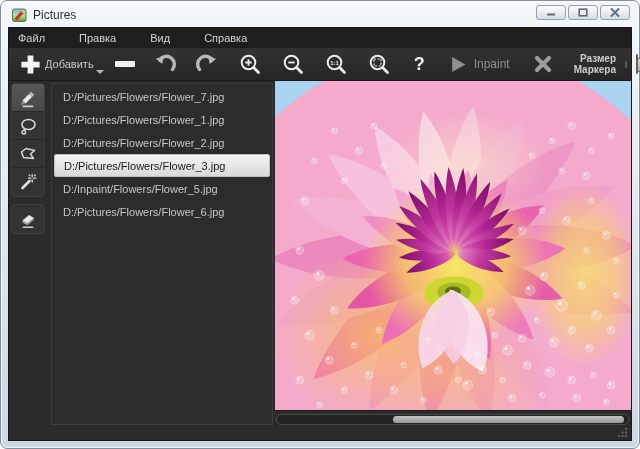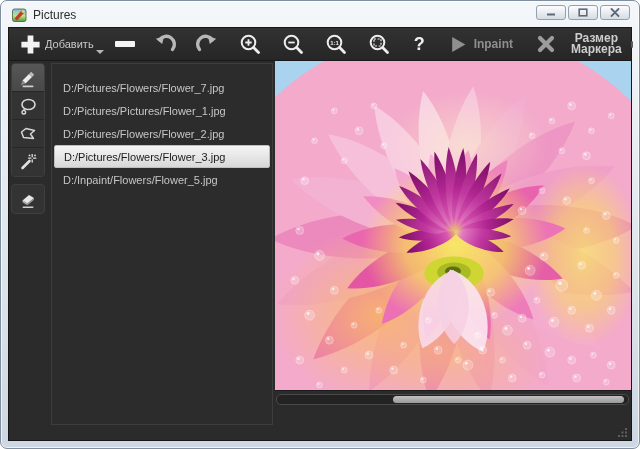--- a/index.html
+++ b/index.html
@@ -27,23 +27,23 @@
 
   .toolbar{height:33px;flex:0 0 auto;background:linear-gradient(#323232,#262626);
     border-bottom:1px solid #191919;display:flex;align-items:center;padding:0 5px;}
   .tb-btn{height:29px;display:flex;align-items:center;justify-content:space-between;
     padding:0 5px;border-radius:3px;}
   .tb-label{font-size:11px;color:#c9c9c9;margin-left:3px;}
   .caret{width:0;height:0;border-left:4px solid transparent;border-right:4px solid transparent;
     border-top:4px solid #b5b5b5;align-self:flex-end;margin:0 0 5px 2px;}
   .tb-sep{width:1px;height:27px;background:#181818;box-shadow:1px 0 0 #3c3c3c;margin:0 5px;}
   .help-q{font-size:18px;font-weight:bold;color:#f0f0f0;padding:0 4px;}
-  .inpaint-label{font-size:12px;font-weight:bold;color:#8f8f8f;margin-left:6px;}
-  .size-label{font-size:12px;font-weight:bold;color:#cdcdcd;line-height:11px;text-align:center;
-    margin-left:10px;}
+  .inpaint-label{font-size:12px;font-weight:normal;color:#8f8f8f;margin-left:6px;}
+  .size-label{font-size:10px;font-weight:bold;color:#cdcdcd;line-height:11px;text-align:right;
+    margin-left:16px;}
   .slider{width:72px;height:7px;background:#1f1f1f;border:1px solid #5c5c5c;border-radius:4px;
     position:relative;margin:0 9px;}
   .slider-handle{position:absolute;left:11px;top:-4px;width:13px;height:14px;border-radius:2px;
     background:linear-gradient(#dcdcdc,#a6a6a6);border:1px solid #6a6a6a;}
   .spinner{width:43px;height:20px;background:#262626;border:1px solid #5c5c5c;border-radius:3px;
     display:flex;overflow:hidden;}
   .spinner input{width:28px;border:none;background:transparent;color:#d8d8d8;font-size:11px;
     text-align:center;outline:none;padding:0;font-family:"Liberation Sans",sans-serif;}
 
   
@@ -51,21 +51,21 @@
   .toolstrip{width:40px;flex:0 0 auto;padding:2px 0 0 2px;}
   .tool-group{width:34px;border:1px solid #3f3f3f;border-radius:4px;overflow:hidden;background:#313131;}
   .tool-btn{width:100%;height:28px;display:flex;align-items:center;justify-content:center;
     border-bottom:1px solid #272727;background:#333333;}
   .tool-btn:last-child{border-bottom:none;}
   .tool-btn.selected{background:linear-gradient(#575757,#484848);}
   .tool-single{width:34px;height:30px;border:1px solid #3f3f3f;border-radius:4px;margin-top:7px;
     display:flex;align-items:center;justify-content:center;background:#333333;}
 
   .filepanel{width:222px;flex:0 0 auto;margin:2px 0 0 2px;background:#2c2c2c;
-    border:1px solid #3d3d3d;padding-top:12px;}
+    border:1px solid #3d3d3d;padding-top:1px;}
   .file-row{height:23px;display:flex;align-items:center;padding-left:9px;margin:0 2px;
     border-radius:2px;font-size:11px;color:#c6c6c6;white-space:nowrap;}
   .file-row.selected{background:linear-gradient(#f5f5f5,#d8d8d8);color:#1b1b1b;
     border:1px solid #bfbfbf;}
 
   .canvas-col{flex:1;display:flex;flex-direction:column;margin-left:2px;min-width:0;}
   .image-wrap{height:330px;position:relative;background:#101010;border-bottom:1px solid #1c1c1c;}
   .image-wrap svg{position:absolute;inset:0;width:100%;height:100%;}
   .hscroll{height:11px;margin:3px 2px 0 1px;background:#232323;border:1px solid #4a4a4a;
     border-radius:5px;position:relative;}
@@ -108,20 +108,26 @@
       <div class="win-btn">
         <svg width="10" height="9" viewBox="0 0 10 9">
             <path d="M1.5 1 L8.5 8 M8.5 1 L1.5 8" stroke="#5d6b79" stroke-width="1.8" stroke-linecap="round"></path>
           </svg>
       </div>
     </div>
   </div>
 
   <div class="app">
 
+    <div class="menubar">
+      <span class="menu-item">Файл</span>
+      <span class="menu-item">Правка</span>
+      <span class="menu-item">Вид</span>
+      <span class="menu-item">Справка</span>
+    </div>
 
     <div class="toolbar">
       <div class="tb-btn">
         <svg width="23" height="23" viewBox="0 0 24 24">
           <path d="M9 2.5 h6 v6.5 h6.5 v6 h-6.5 v6.5 h-6 v-6.5 h-6.5 v-6 h6.5 z" fill="#f3f3f3"></path>
         </svg>
         <span class="tb-label">Добавить</span>
         <span class="caret"></span>
       </div>
       <div class="tb-btn">
@@ -241,24 +247,25 @@
             <path d="M4.5 11.5 L11 6 L16 9 L9.5 14.5 Z" fill="#e8e8e8"></path>
             <path d="M4.5 11.5 L9.5 14.5 L9.5 16.2 L4.5 13.2 Z" fill="#b4b4b4"></path>
             <path d="M9.5 14.5 L16 9 L16 10.7 L9.5 16.2 Z" fill="#9c9c9c"></path>
             <rect x="4.5" y="17.4" width="11" height="1.7" rx="0.8" fill="#cfcfcf"></rect>
           </svg>
         </div>
       </div>
 
       <div class="filepanel">
         <div class="file-row">D:/Pictures/Flowers/Flower_7.jpg</div>
-        <div class="file-row">D:/Pictures/Pictures/Flower_1.jpg</div>
+        <div class="file-row">D:/Pictures/Flowers/Flower_1.jpg</div>
         <div class="file-row">D:/Pictures/Flowers/Flower_2.jpg</div>
         <div class="file-row selected">D:/Pictures/Flowers/Flower_3.jpg</div>
         <div class="file-row">D:/Inpaint/Flowers/Flower_5.jpg</div>
+        <div class="file-row">D:/Pictures/Flowers/Flower_6.jpg</div>
       </div>
 
       <div class="canvas-col">
         <div class="image-wrap">
           <svg id="flower-svg" viewBox="0 0 360 330" preserveAspectRatio="none">
             <defs>
               <radialGradient id="gYellow">
                 <stop offset="0" stop-color="#f9ee62"></stop>
                 <stop offset="0.55" stop-color="#f9de5c" stop-opacity="0.75"></stop>
                 <stop offset="1" stop-color="#f9de5c" stop-opacity="0"></stop>

